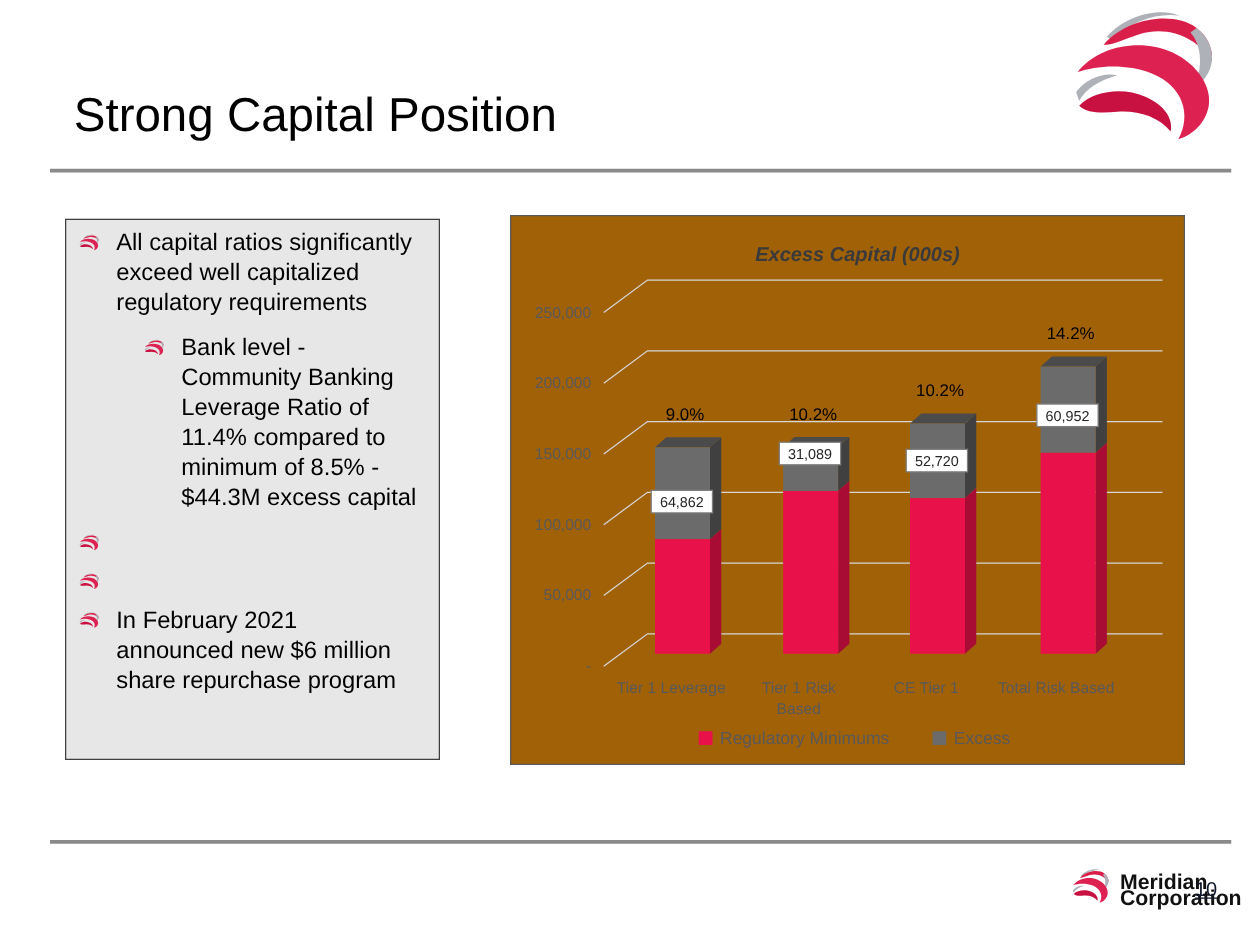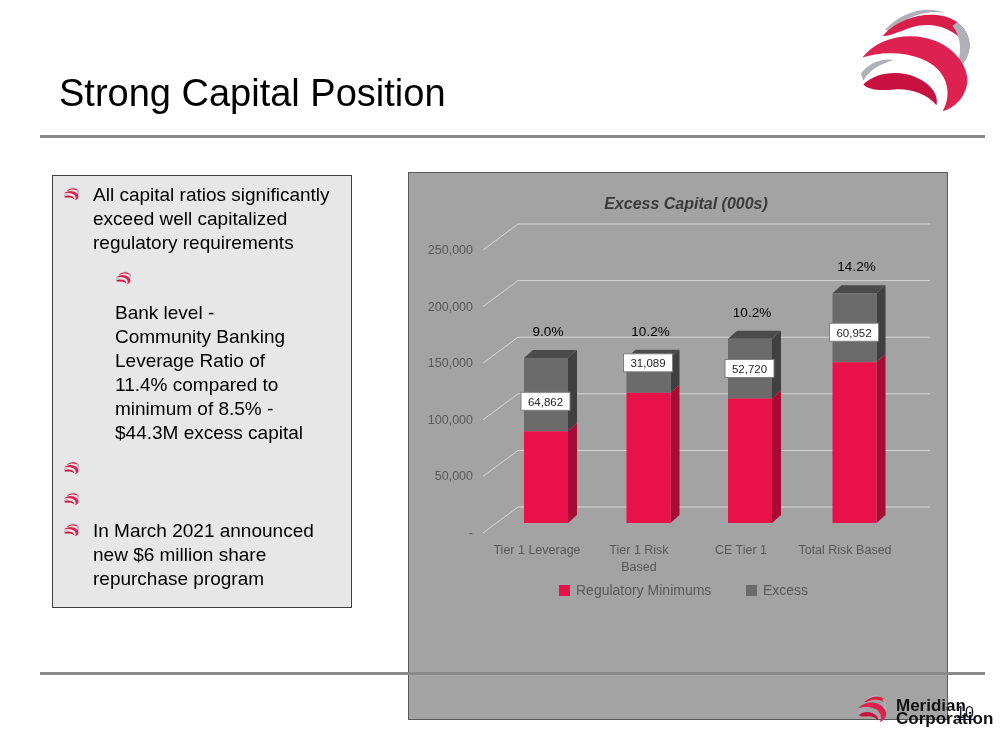--- a/index.html
+++ b/index.html
@@ -10,23 +10,23 @@
   .rule-top{top:135px;}
   .rule-bottom{top:672px;}
   .brand-logo{position:absolute;left:842px;top:4px;width:150px;height:122px;}
   .key-points{position:absolute;left:52px;top:175px;width:300px;height:433px;background:#E7E7E7;
               border:1px solid #3f3f3f;box-sizing:border-box;padding:7px 0 16px 10px;overflow:hidden;}
   ul.kp-list{list-style:none;margin:0;padding:0;}
   li.kp{display:flex;align-items:flex-start;margin:0 0 12px 0;font-size:19px;line-height:24px;color:#000;}
   .kp-icon{flex:0 0 30px;padding-top:4px;}
   .kp-icon svg{width:17px;height:15px;display:block;}
   .kp.lvl1 .kp-text{width:238px;}
-  .kp.lvl2{margin-left:52px;flex-direction:column;}
+  .kp.lvl2{margin-left:52px;}
   .kp.lvl2 .kp-text{width:198px;}
-  .chart-card{position:absolute;left:408px;top:172px;width:540px;height:548px;background:#a3a3a3;
+  .chart-card{position:absolute;left:408px;top:172px;width:540px;height:440px;background:#a16207;
               border:1px solid #595959;box-sizing:border-box;}
   .chart-card svg{display:block;}
   .footer-logo{position:absolute;left:856px;top:694px;width:34px;height:32px;}
   .footer-name{position:absolute;left:896px;top:699px;font-size:17px;font-weight:bold;color:#111;line-height:13px;}
   .page-number{position:absolute;left:956px;top:704px;font-size:16px;color:#0f172a;text-decoration:underline;}
   .hidden-defs{position:absolute;width:0;height:0;overflow:hidden;}
 </style>
 </head>
 <body>
 
@@ -81,21 +81,21 @@
               <use href="#mlogo"></use>
             </svg>
           </span>
         </li>
         <li class="kp lvl1">
           <span class="kp-icon">
             <svg viewBox="0 0 100 100" preserveAspectRatio="none">
               <use href="#mlogo"></use>
             </svg>
           </span>
-          <span class="kp-text">In March 2021 announced new $6 million share repurchase program</span>
+          <span class="kp-text">In February 2021 announced new $6 million share repurchase program</span>
         </li>
       </ul>
   </div>
 
   <div class="chart-card">
     <svg id="chart-svg" width="538" height="438" viewBox="0 0 538 438" style="font-family:&quot;Liberation Sans&quot;,sans-serif;">
         <text x="277" y="36" text-anchor="middle" font-size="16" font-style="italic" font-weight="bold" fill="#3a3a3a">Excess Capital (000s)</text>
         <g stroke="#D6D6D6" fill="none" stroke-width="1">
           <path d="M74,360 L109,334 L521,334"></path>
           <path d="M74,303.4 L109,277.4 L521,277.4"></path>

